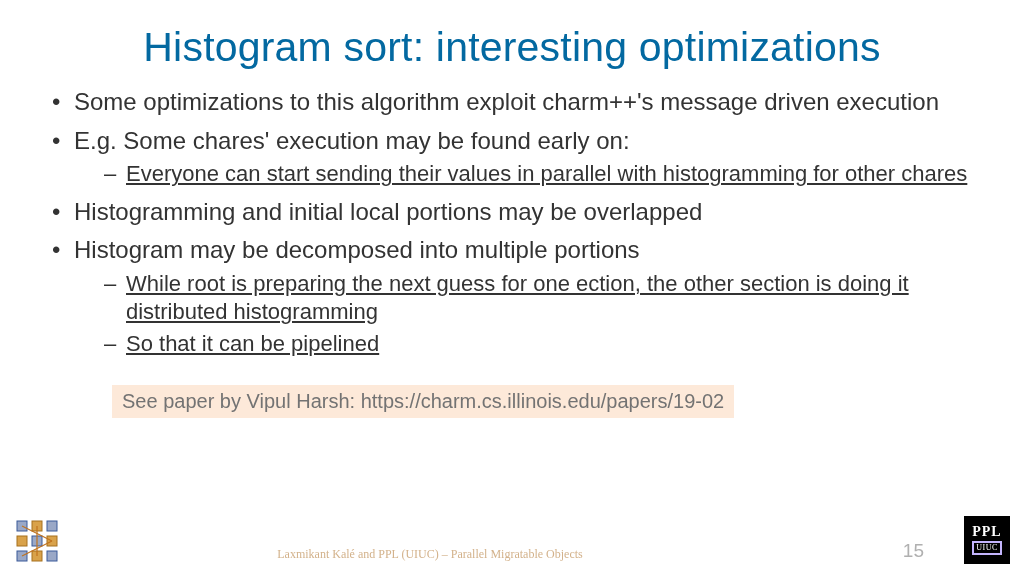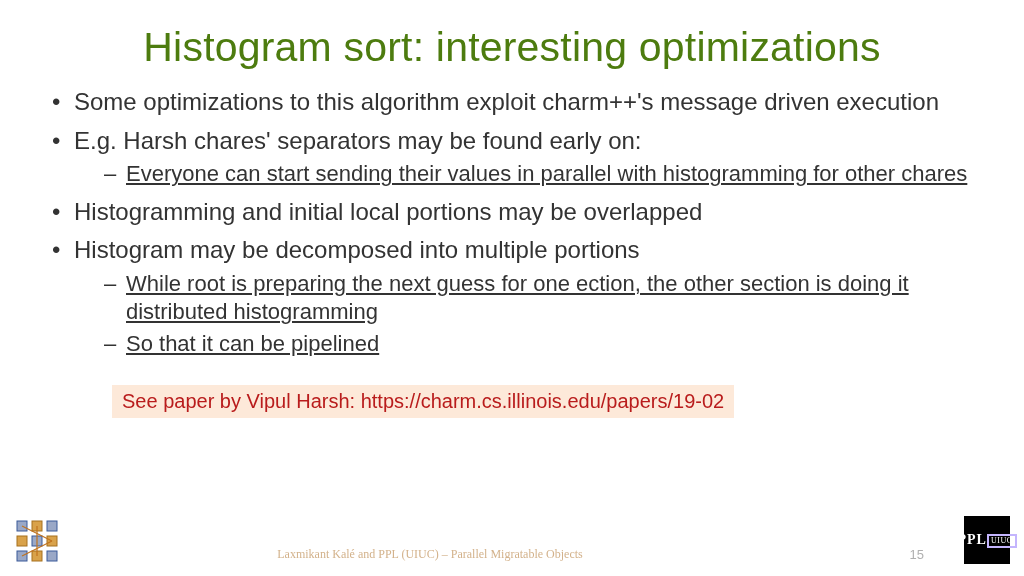--- a/index.html
+++ b/index.html
@@ -10,21 +10,21 @@
     position: relative;
     color: #333;
   }
   .slide {
     width: 1024px;
     height: 576px;
     padding: 18px 48px 0 48px;
     position: relative;
   }
   .title {
-    color: #4d7c0f;
+    color: #0369a1;
     font-size: 41px;
     font-weight: 400;
     text-align: center;
     padding: 6px 0 16px 0;
     letter-spacing: 0.2px;
   }
   ul.bullets {
     list-style: none;
   }
   ul.bullets > li {
@@ -64,55 +64,55 @@
     font-size: 22px;
     color: #333;
   }
   .note-box {
     background: #fde9d9;
     display: inline-block;
     font-size: 20px;
     padding: 5px 10px;
     margin-left: 64px;
     margin-top: 18px;
-    color: #b91c1c;
+    color: #737373;
   }
   .footer-center {
     position: absolute;
     bottom: 14px;
     left: 0;
     width: 860px;
     text-align: center;
     font-size: 12px;
     color: #d3b28b;
     font-family: Georgia, "Times New Roman", serif;
   }
   .page-number {
     position: absolute;
     bottom: 14px;
     right: 100px;
-    font-size: 13px;
+    font-size: 19px;
     color: #b0b0b0;
   }
   .logo-left {
     position: absolute;
     left: 14px;
     bottom: 12px;
     width: 46px;
     height: 46px;
   }
   .logo-right {
     position: absolute;
     right: 14px;
     bottom: 12px;
     width: 46px;
     height: 48px;
     background: #000;
     display: flex;
-    flex-direction: row;
+    flex-direction: column;
     align-items: center;
     justify-content: center;
     color: #fff;
     font-family: Georgia, serif;
   }
   .logo-right .ppl {
     font-size: 14px;
     font-weight: bold;
     letter-spacing: 1px;
     line-height: 1;
@@ -130,21 +130,21 @@
 <body>
 
 <div class="slide">
   <h1 class="title">Histogram sort: interesting optimizations</h1>
 
   <ul class="bullets">
     <li>
       <span>Some optimizations to this algorithm exploit charm++'s message driven execution</span>
     </li>
     <li>
-      <span>E.g. Harsh chares' separators may be found early on:</span>
+      <span>E.g. Some chares' execution may be found early on:</span>
       <ul class="sub">
         <li>Everyone can start sending their values in parallel with histogramming for other chares</li>
       </ul>
     </li>
     <li>
       <span>Histogramming and initial local portions may be overlapped</span>
     </li>
     <li>
       <span>Histogram may be decomposed into multiple portions</span>
       <ul class="sub">

